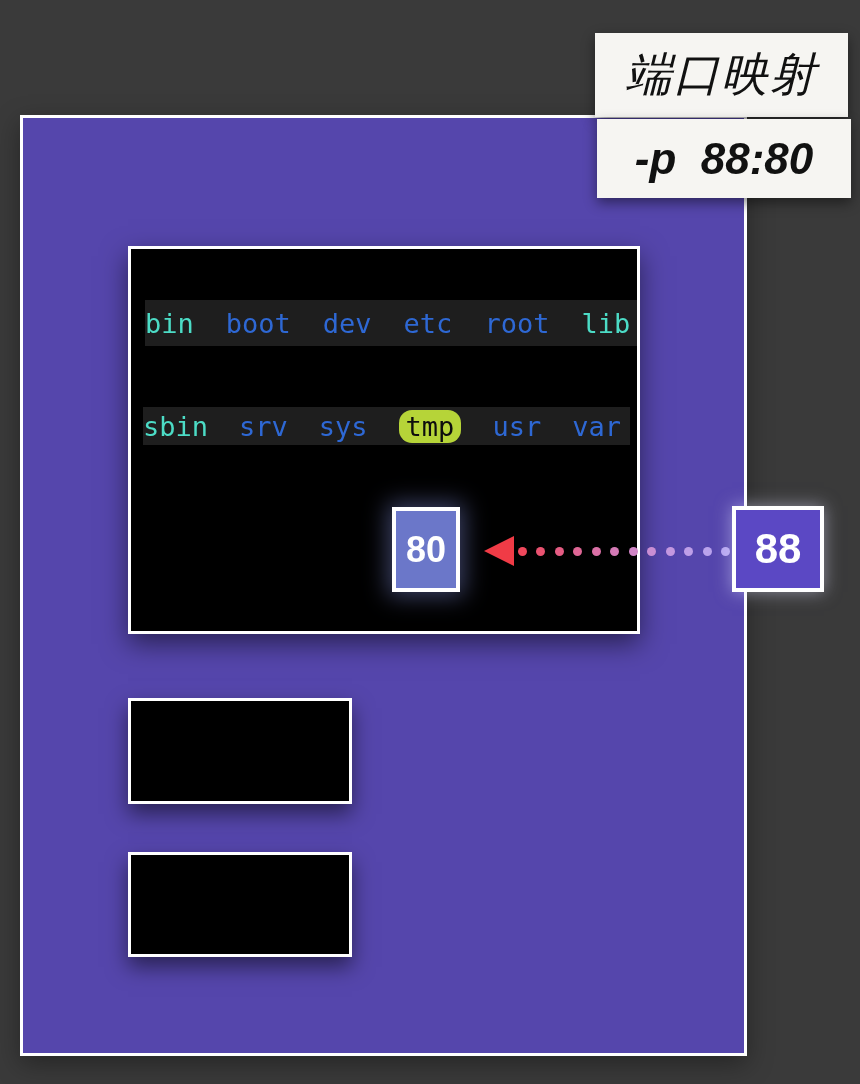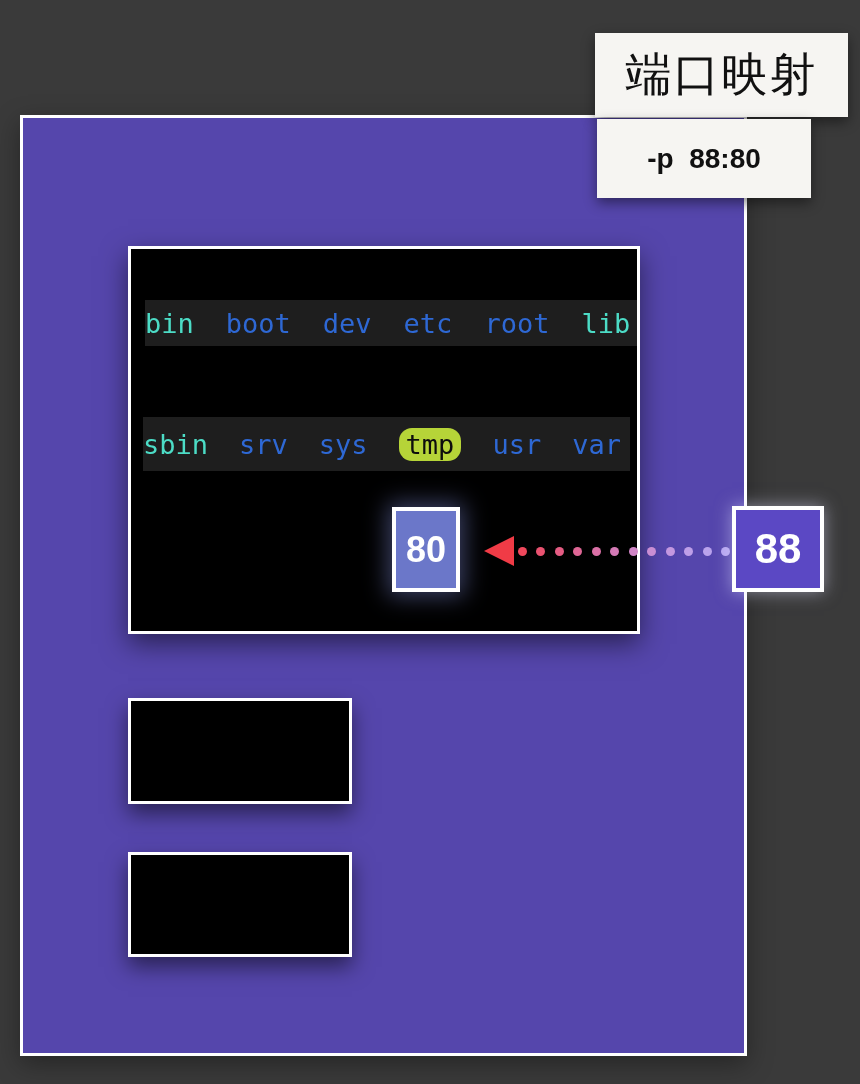--- a/index.html
+++ b/index.html
@@ -30,38 +30,39 @@
     box-sizing:border-box;background:var(--container-purple);
     border:3px solid var(--white-border);
     box-shadow:0 8px 24px rgba(0,0,0,.35);
   }
   
   .card{
     position:absolute;background:var(--card-bg);color:var(--card-text);
     display:flex;align-items:center;justify-content:center;
     box-shadow:0 5px 12px rgba(0,0,0,.45);
     z-index:6;
+    font-style:italic;
   }
   .card.title{left:595px;top:33px;width:253px;height:84px;font-size:46px;font-weight:500;letter-spacing:2px;}
-  .card.cmd{left:597px;top:119px;width:214px;height:79px;font-size:28px;font-weight:600;white-space:pre;text-align:center;}
+  .card.cmd{left:597px;top:119px;width:254px;height:79px;font-size:44px;font-weight:600;white-space:pre;text-align:center;}
   
   .terminal{
     position:absolute;left:128px;top:246px;width:506px;height:382px;
     background:var(--terminal-bg);border:3px solid var(--white-border);
     box-shadow:0 10px 25px rgba(0,0,0,.5);
   }
   .trow{
     position:absolute;background:var(--terminal-row-bg);
     display:flex;align-items:center;box-sizing:border-box;
     font-family:"DejaVu Sans Mono","Liberation Mono",monospace;
     font-size:27px;font-weight:400;
   }
   .trow.r1{left:14px;top:51px;width:492px;height:46px;gap:32px;}
   .trow.r2{left:12px;top:108px;width:459px;height:46px;gap:36px;}
-  .trow.r3{left:12px;top:168px;width:487px;height:54px;gap:31px;align-items:center;}
+  .trow.r3{left:12px;top:158px;width:487px;height:38px;gap:31px;align-items:center;}
   .dir.blue{color:var(--dir-blue);}
   .dir.cyan{color:var(--dir-cyan);}
   .dir.hl{background:var(--tmp-highlight-bg);color:var(--tmp-highlight-text);padding:1px 7px;border-radius:13px;}
   
   .pbox{
     position:absolute;box-sizing:border-box;
     background:var(--service-box-fill);border:4px solid var(--white-border);
     display:flex;align-items:center;justify-content:center;
     color:#fff;z-index:3;
     box-shadow:0 0 22px 4px rgba(150,165,255,.4);

